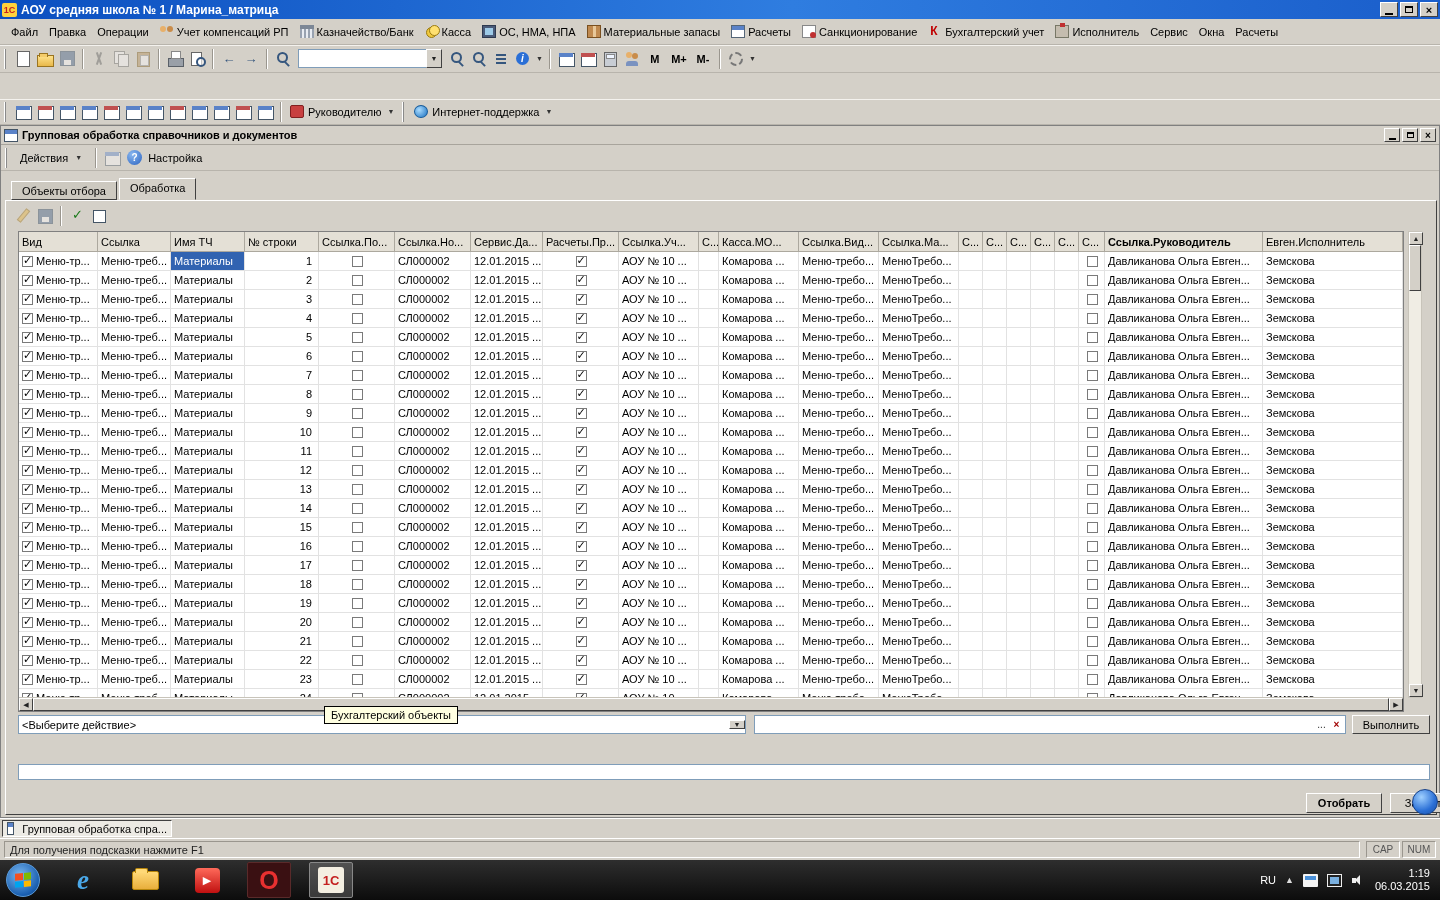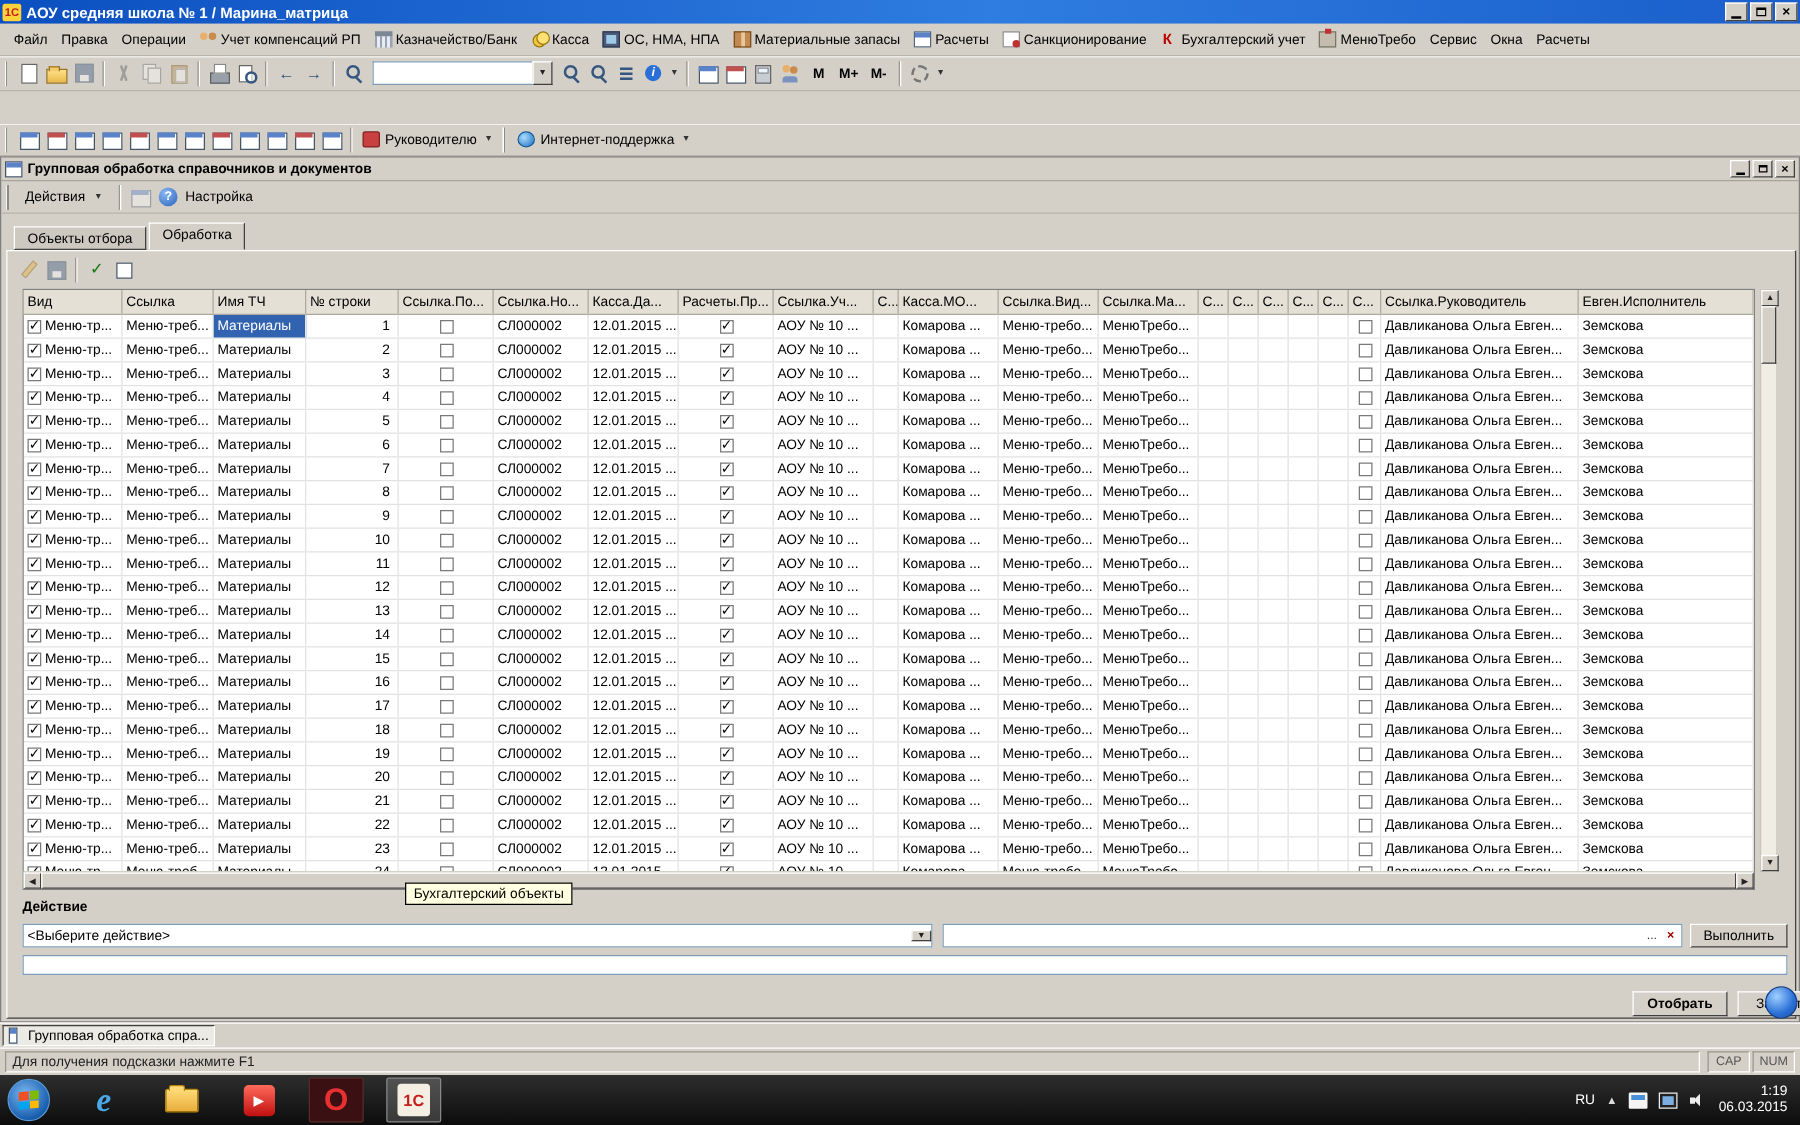--- a/index.html
+++ b/index.html
@@ -122,21 +122,21 @@
 .scroll-btn{width:14px;height:13px;background:#d4d0c8;border:1px solid;border-color:#fff #404040 #404040 #fff;font-size:7px;display:flex;align-items:center;justify-content:center;color:#222;flex:none}
 .hthumb{flex:1;background:#d4d0c8;border:1px solid;border-color:#fff #404040 #404040 #fff}
 .vscroll{position:absolute;left:1402px;top:30px;width:14px;height:467px;background:#f0ede4;border:1px solid #c8c4ba;display:flex;flex-direction:column}
 .vthumb{height:46px;background:#d4d0c8;border:1px solid;border-color:#fff #404040 #404040 #fff}
 .vs-bottom{margin-top:auto}
 
 .tooltip{position:absolute;left:318px;top:505px;background:#ffffe1;border:1px solid #000;padding:2px 6px;z-index:30;white-space:nowrap}
 
 
 .action-label{position:absolute;left:12px;top:519px;font-weight:bold}
-.action-row{position:absolute;left:12px;top:538px;height:19px;width:1412px}
+.action-row{position:absolute;left:12px;top:514px;height:19px;width:1412px}
 .select{position:absolute;left:0;top:0;width:728px;height:19px;background:#fff;border:1px solid #7f9db9;display:flex;align-items:center}
 .sel-text{flex:1;padding-left:3px;white-space:nowrap;overflow:hidden}
 .param-field{position:absolute;left:736px;top:0;width:592px;height:19px;background:#fff;border:1px solid #7f9db9;display:flex;align-items:center;justify-content:flex-end;padding-right:1px}
 .mini-btn{min-width:15px;height:15px;display:inline-flex;align-items:center;justify-content:center;font-size:10px;color:#333;padding:0 2px}
 .mini-btn.clear{color:#a00000;font-weight:bold}
 .btn{background:#d4d0c8;border:1px solid;border-color:#fff #404040 #404040 #fff;font-family:inherit;font-size:11px;display:inline-flex;align-items:center;justify-content:center;white-space:nowrap}
 .btn.run{position:absolute;left:1334px;top:0;width:78px;height:19px}
 .wide-field{position:absolute;left:12px;top:563px;width:1412px;height:16px;background:#fff;border:1px solid #7f9db9}
 .btn.select-objects{position:absolute;left:1300px;top:592px;width:76px;height:20px;font-weight:bold}
 .btn.close-window{position:absolute;left:1384px;top:592px;width:72px;height:20px}
@@ -230,21 +230,21 @@
       <span class="menu-item">
         <span class="mi mi-sanction"></span>
         <span>Санкционирование</span>
       </span>
       <span class="menu-item">
         <span class="mi mi-accounting"></span>
         <span>Бухгалтерский учет</span>
       </span>
       <span class="menu-item">
         <span class="mi mi-institution"></span>
-        <span>МенюТребо</span>
+        <span>Исполнитель</span>
       </span>
       <span class="menu-item">
         <span>Сервис</span>
       </span>
       <span class="menu-item">
         <span>Окна</span>
       </span>
       <span class="menu-item">
         <span>Расчеты</span>
       </span>
@@ -359,34 +359,34 @@
       </div>
 
       <div class="grid-wrap">
         <div class="grid-header">
             <div class="gh-cell" style="width: 79px;">Вид</div>
             <div class="gh-cell" style="width: 73px;">Ссылка</div>
             <div class="gh-cell" style="width: 74px;">Имя ТЧ</div>
             <div class="gh-cell" style="width: 74px;">№ строки</div>
             <div class="gh-cell" style="width: 76px;">Ссылка.По...</div>
             <div class="gh-cell" style="width: 76px;">Ссылка.Но...</div>
-            <div class="gh-cell" style="width: 72px;">Касса.Да...</div>
+            <div class="gh-cell" style="width: 72px;">Сервис.Да...</div>
             <div class="gh-cell" style="width: 76px;">Расчеты.Пр...</div>
             <div class="gh-cell" style="width: 80px;">Ссылка.Уч...</div>
             <div class="gh-cell" style="width: 20px;">С...</div>
             <div class="gh-cell" style="width: 80px;">Касса.МО...</div>
             <div class="gh-cell" style="width: 80px;">Ссылка.Вид...</div>
             <div class="gh-cell" style="width: 80px;">Ссылка.Ма...</div>
             <div class="gh-cell" style="width: 24px;">С...</div>
             <div class="gh-cell" style="width: 24px;">С...</div>
             <div class="gh-cell" style="width: 24px;">С...</div>
             <div class="gh-cell" style="width: 24px;">С...</div>
             <div class="gh-cell" style="width: 24px;">С...</div>
             <div class="gh-cell" style="width: 26px;">С...</div>
-            <div class="gh-cell" style="width: 158px;">Ссылка.Руководитель</div>
+            <div class="gh-cell" style="width: 158px; font-weight: bold;">Ссылка.Руководитель</div>
             <div class="gh-cell" style="width: 140px;">Евген.Исполнитель</div>
           </div>
         <div class="grid-body">
             <div class="grid-row">
               <div class="g-cell" style="width: 79px;">
                 <span class="cb checked"></span>
                 <span>Меню-тр...</span>
               </div>
               <div class="g-cell" style="width: 73px;">Меню-треб...</div>
               <div class="g-cell selected" style="width: 74px;">Материалы</div>

